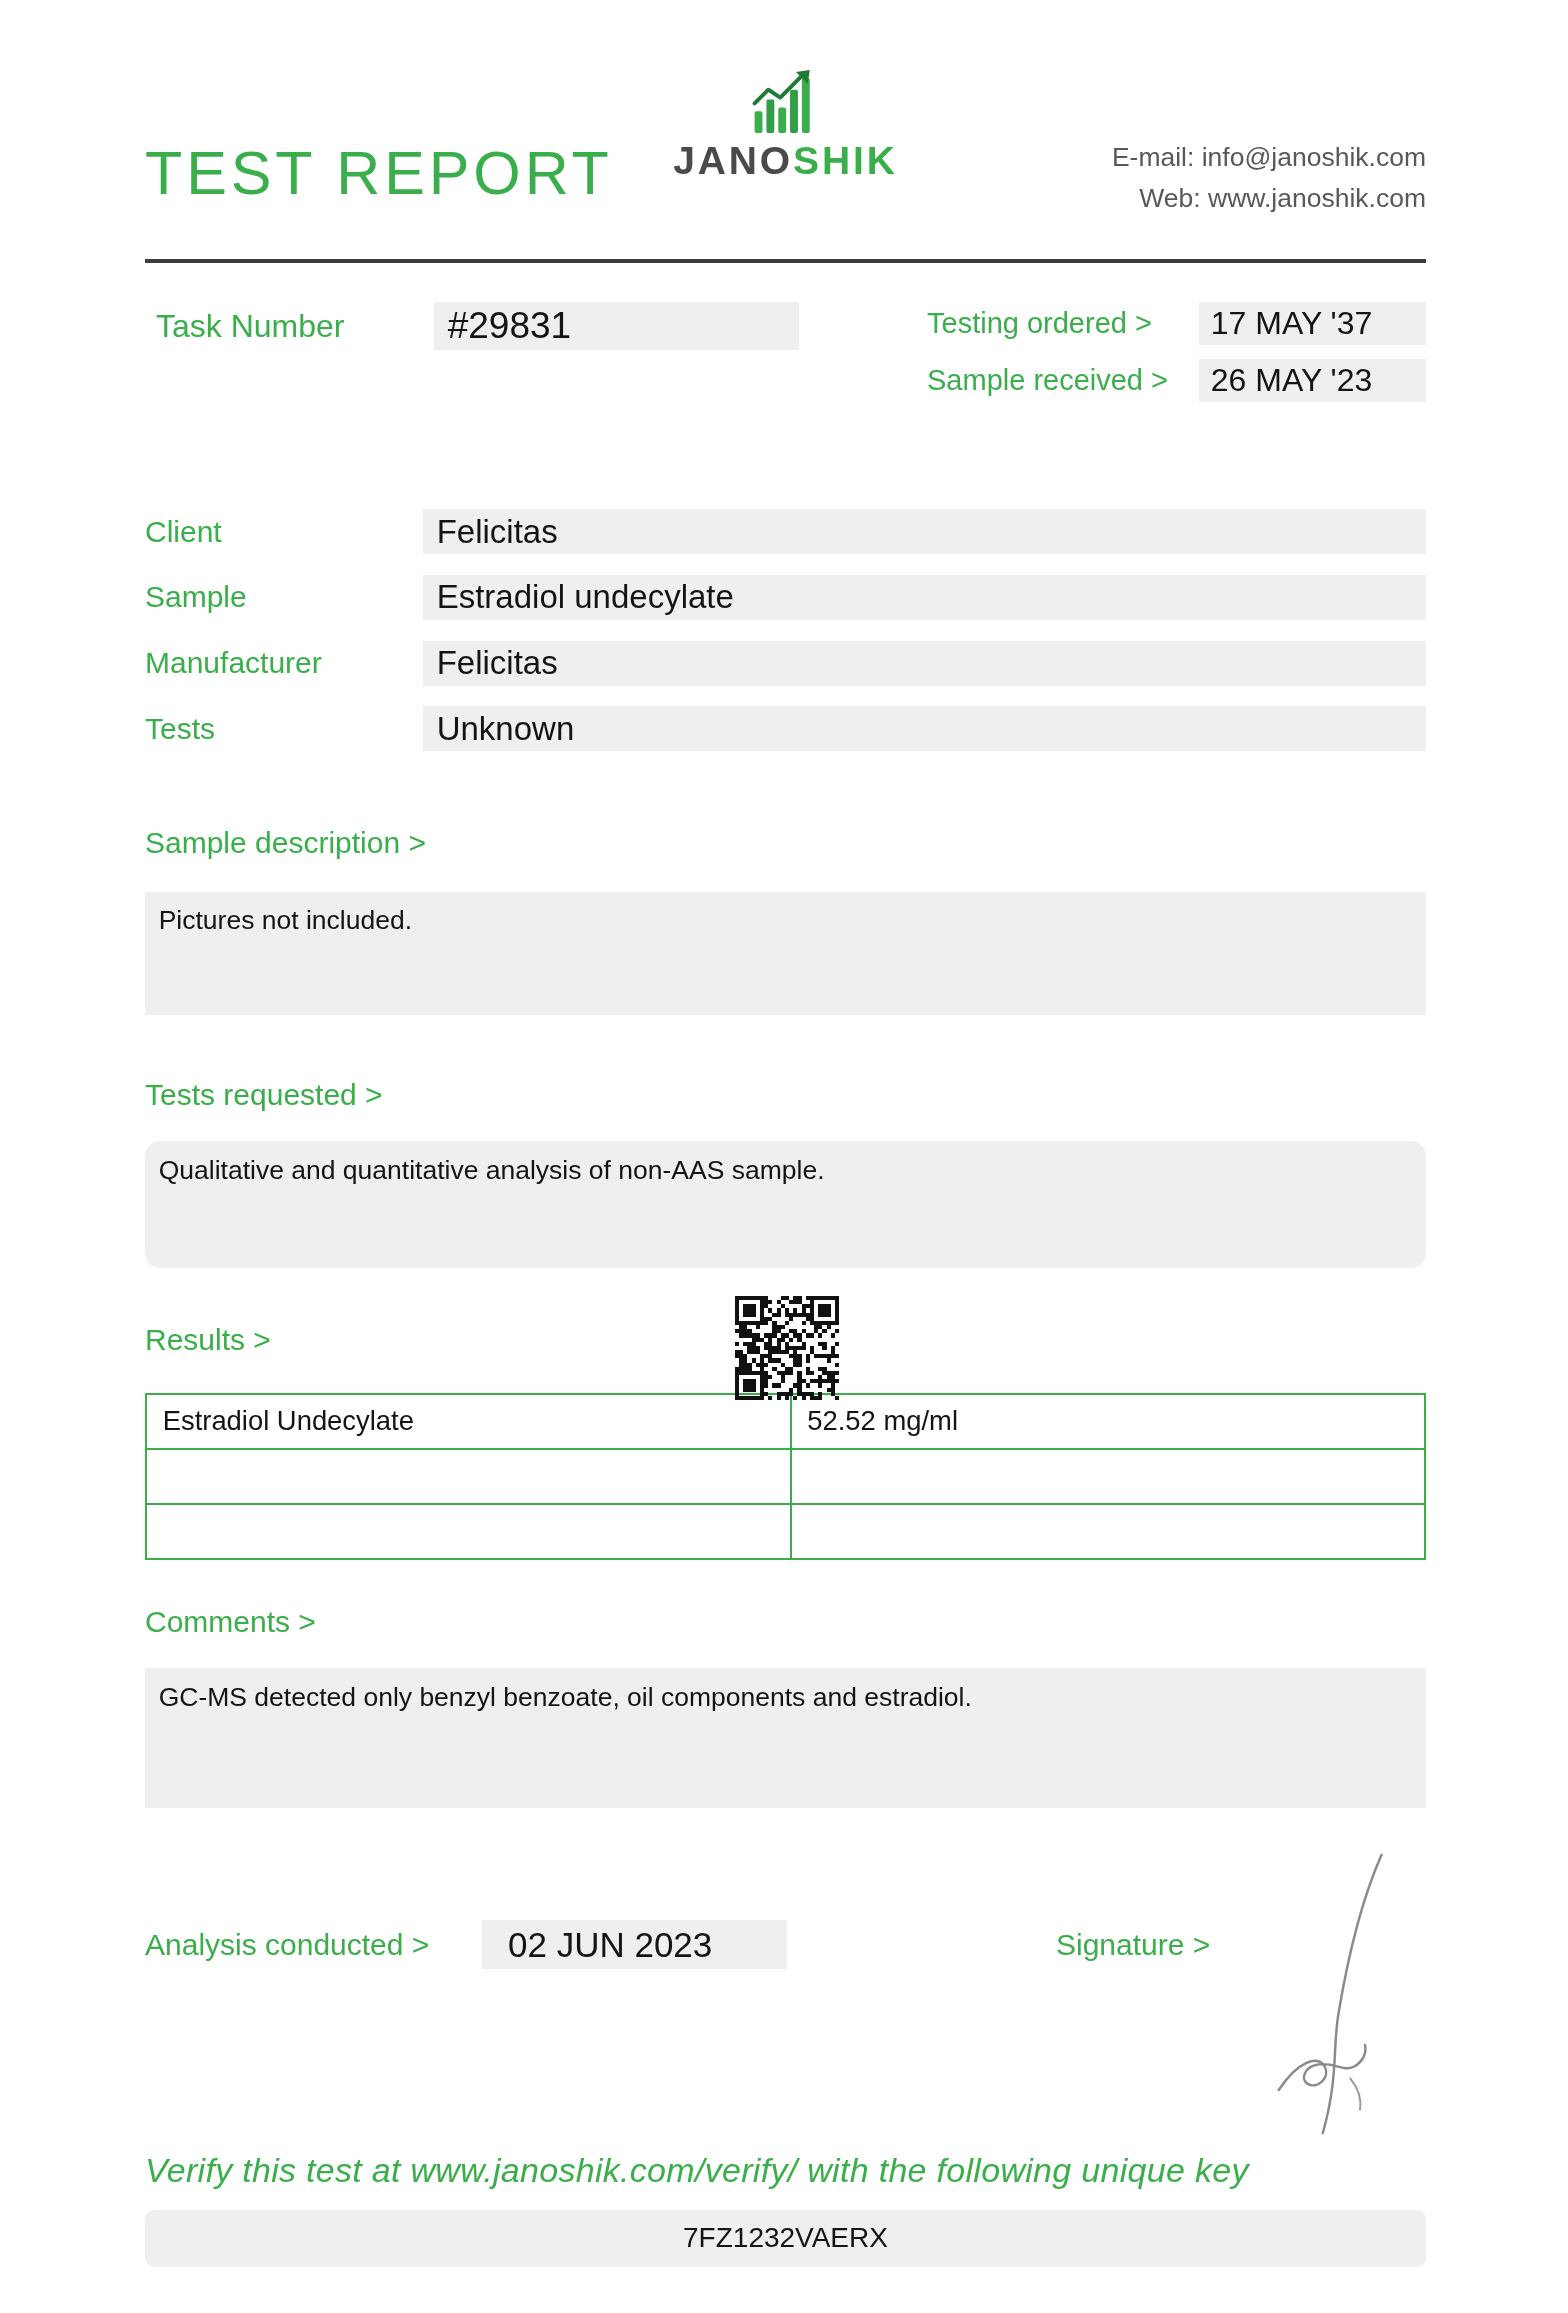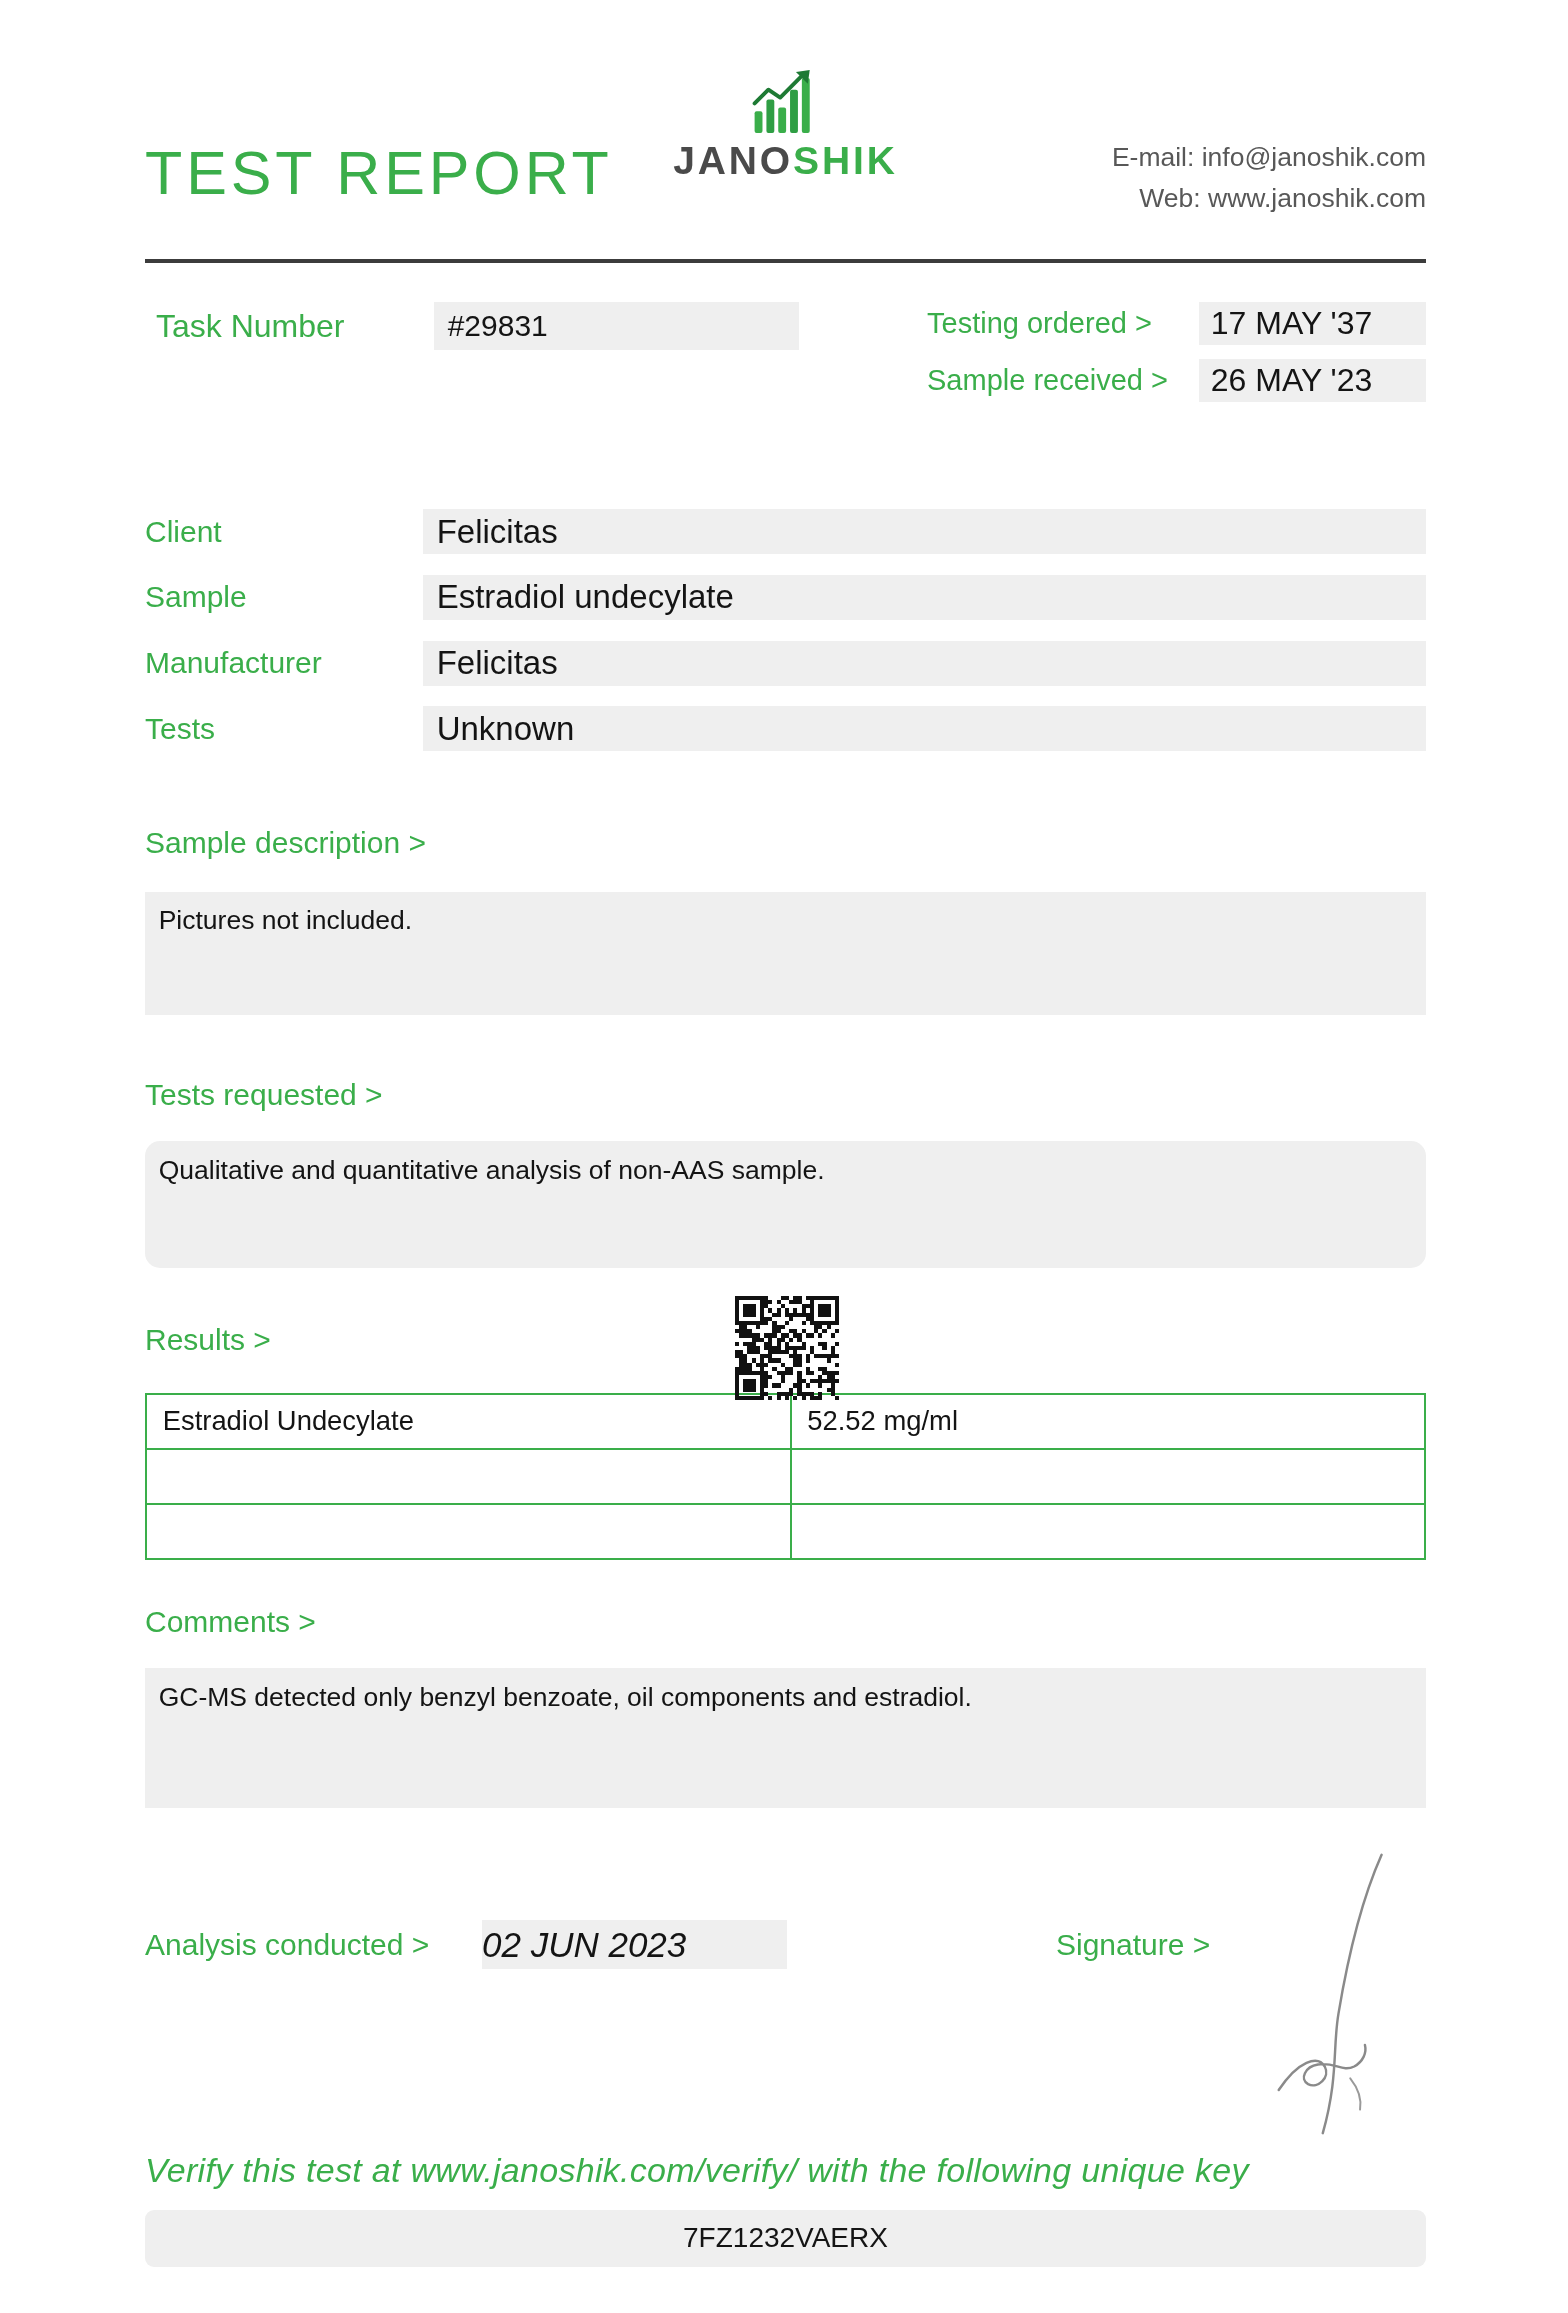--- a/index.html
+++ b/index.html
@@ -47,21 +47,21 @@
   }
   .gray-panel {
     background: #efefef; box-sizing: border-box;
     padding: 11.8px 13.7px; font-size: 26.5px; line-height: 1.35; color: #141414;
   }
 
   
   .task-row { margin-top: 39px; display: flex; justify-content: space-between; align-items: flex-start; }
   .task-left { display: flex; align-items: center; margin-left: 11px; }
   .task-left-label { width: 278px; flex-shrink: 0; font-size: 32px; }
-  .task-value { width: 365px; height: 48px; font-size: 30px; }
+  .task-value { width: 365px; height: 48px; font-size: 37px; }
   .task-right { display: flex; flex-direction: column; }
   .task-right-row { display: flex; align-items: center; margin-bottom: 13.7px; }
   .task-right-label { width: 272px; font-size: 29px; }
   .date-box { width: 227px; height: 43px; font-size: 32px; padding-left: 11.8px; }
 
   
   .details { margin-top: 94px; }
   .detail-row { display: flex; align-items: center; margin-bottom: 20.6px; }
   .detail-label { width: 278px; flex-shrink: 0; font-size: 30px; }
   .detail-value { flex: 1; height: 45px; font-size: 33px; }
@@ -77,21 +77,21 @@
     border: 2px solid #3aae4a; height: 53px;
     font-size: 27.4px; padding: 0 0 0 15.7px; color: #141414;
   }
   .results-table td.col-analyte { width: 50.4%; }
   .h-comments { margin-top: 45px; }
   .box-comments { margin-top: 29px; height: 140px; }
 
   
   .footer-row { margin-top: 112px; display: flex; align-items: center; }
   .analysis-label { width: 337px; flex-shrink: 0; font-size: 30px; }
-  .analysis-box { width: 305px; height: 49px; font-size: 35px; padding-left: 0; font-style: italic; }
+  .analysis-box { width: 305px; height: 49px; font-size: 35px; padding-left: 26px; }
   .signature-label { margin-left: 269px; font-size: 30px; }
 
   .verify-line { margin-top: 182px; font-size: 34px; color: #3aae4a; letter-spacing: 0.3px; font-style: italic; }
   .key-box {
     margin-top: 19.6px; height: 57px; background: #efefef;
     display: flex; align-items: center; justify-content: center;
     font-size: 28px; color: #141414; border-radius: 9px;
   }
 
   

